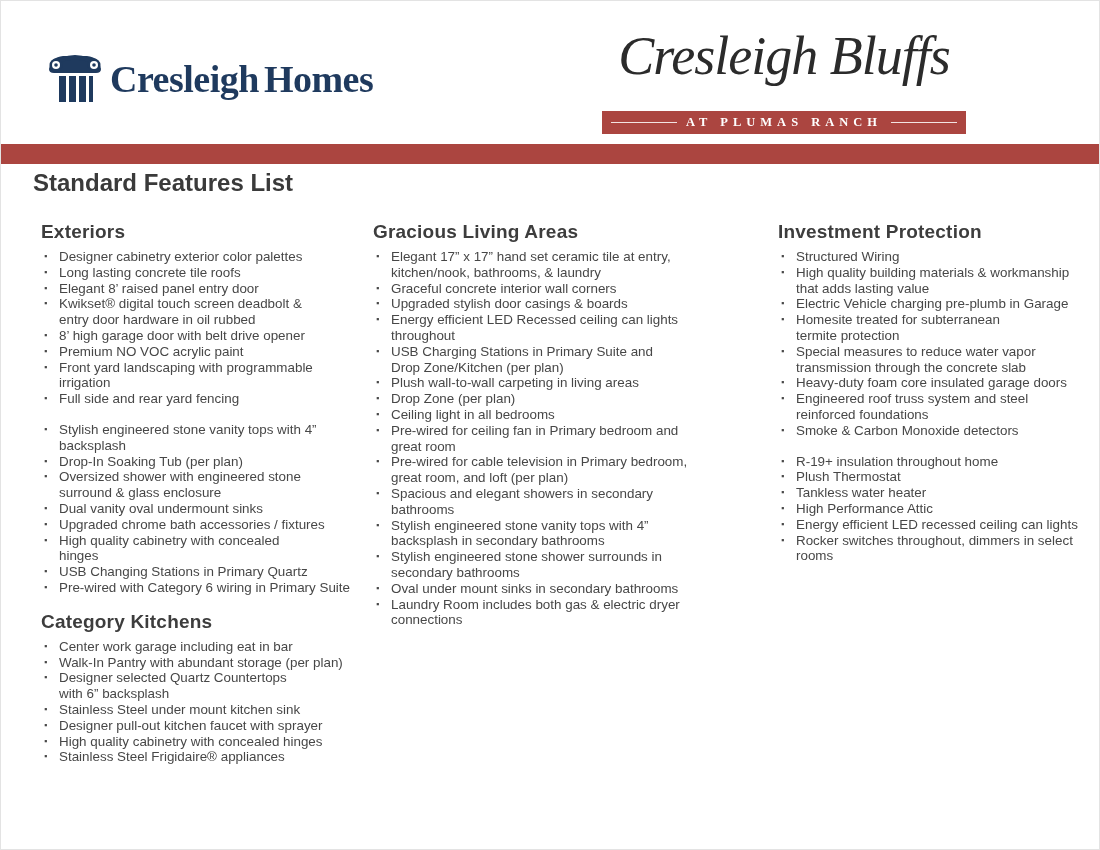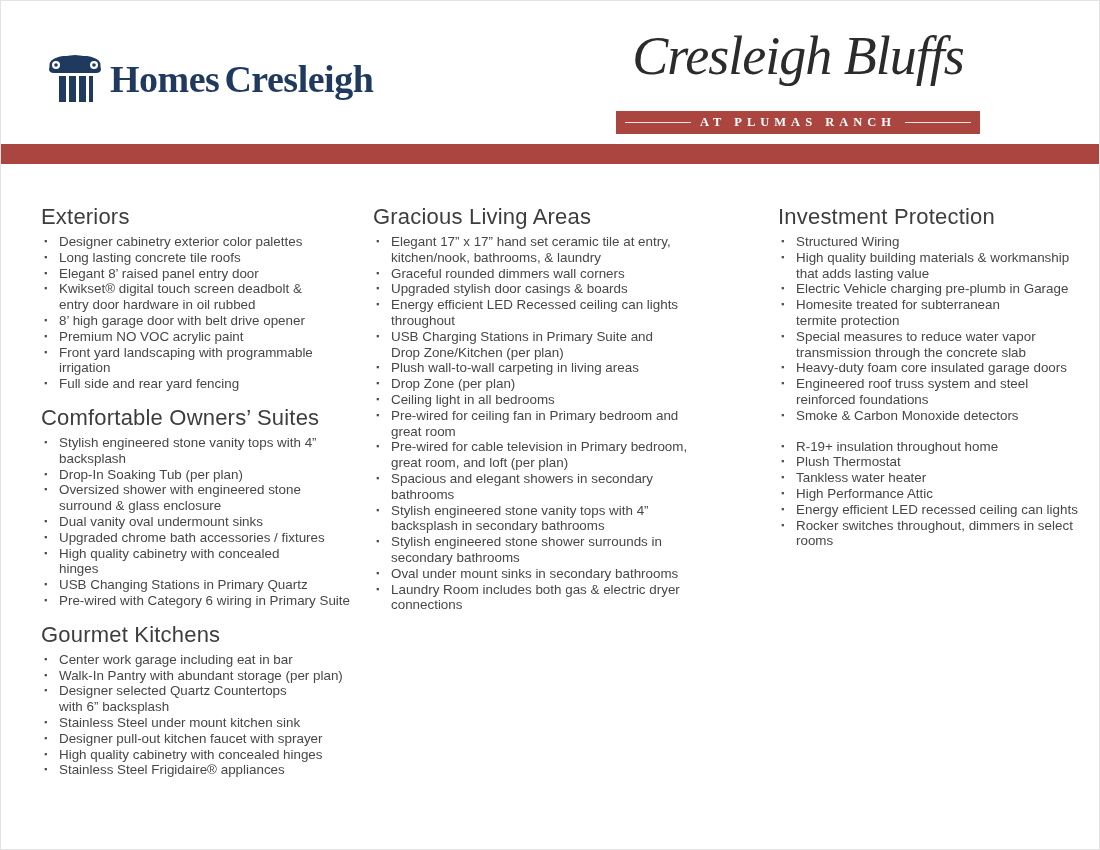--- a/index.html
+++ b/index.html
@@ -17,21 +17,21 @@
     position:absolute;left:46px;top:52px;
     display:flex;align-items:center;gap:7px;
   }
   .homes-logo .logotype{
     font-family:"Liberation Serif", serif;
     font-weight:700;font-size:38px;line-height:1;
     color:#1f3a5e;letter-spacing:-0.5px;
     display:flex;gap:5px;
   }
   .bluffs-logo{
-    position:absolute;left:607px;top:18px;width:380px;
+    position:absolute;left:593px;top:18px;width:380px;
     text-align:center;
   }
   .bluffs-script{
     font-family:"Liberation Serif", serif;
     font-style:italic;font-size:54px;line-height:1.4;
     color:#2b2b2b;white-space:nowrap;
     letter-spacing:-1px;
   }
   .bluffs-band{
     position:absolute;left:8px;top:92px;width:364px;height:23px;
@@ -55,22 +55,22 @@
     font-size:24px;font-weight:700;color:#3a3a3a;line-height:1.2;
   }
   
   .columns{position:absolute;left:0;top:205px;width:1100px;}
   .col{position:absolute;top:0;}
   .col-1{left:40px;width:330px;}
   .col-2{left:372px;width:352px;}
   .col-3{left:777px;width:316px;}
   .feature-section + .feature-section{margin-top:15px;}
   .section-heading{
-    margin:0 0 6px 0;
-    font-size:22px;font-weight:400;color:#3d3d3d;
+    margin:15px 0 6px 0;
+    font-size:19px;font-weight:700;color:#3d3d3d;
     letter-spacing:0.2px;line-height:22px;
   }
   .feature-list{list-style:none;margin:0;padding:0;}
   .feature-item{
     position:relative;padding-left:18px;
     font-size:13.4px;line-height:15.8px;color:#474747;
   }
   .bullet{
     position:absolute;left:3px;top:0;
     font-size:9px;color:#474747;
@@ -98,35 +98,36 @@
         <circle cx="47" cy="12" r="6.5" fill="#1f3a5e"></circle>
         <circle cx="47" cy="12" r="4" fill="#ffffff"></circle>
         <circle cx="47" cy="12" r="1.8" fill="#1f3a5e"></circle>
         <path d="M14 5 Q28 -1 42 5 L42 9 Q28 4 14 9 Z" fill="#1f3a5e"></path>
         <rect x="12" y="23" width="7" height="26" fill="#1f3a5e"></rect>
         <rect x="22" y="23" width="7" height="26" fill="#1f3a5e"></rect>
         <rect x="32" y="23" width="7" height="26" fill="#1f3a5e"></rect>
         <rect x="42" y="23" width="4" height="26" fill="#1f3a5e"></rect>
       </svg>
       <div class="logotype">
+        <span>Cresleigh</span>
         <span>Homes</span>
-        <span>Cresleigh</span>
       </div>
     </div>
 
     <div class="bluffs-logo">
       <div class="bluffs-script">Cresleigh Bluffs</div>
       <div class="bluffs-band" style="background: rgb(171, 69, 64);">
         <span class="bluffs-tagline">AT PLUMAS RANCH</span>
       </div>
     </div>
   </header>
 
   <div class="accent-bar" style="background: rgb(171, 69, 64);"></div>
 
+  <h1 class="page-title">Standard Features List</h1>
 
   <main class="columns">
     <div class="col col-1">
         <section class="feature-section">
           <h2 class="section-heading">Exteriors</h2>
           <ul class="feature-list">
             <li class="feature-item">
               <span class="bullet">▪</span>
               <span class="item-text">Designer cabinetry exterior color palettes</span>
             </li>
@@ -156,21 +157,20 @@
               <span class="item-text">Front yard landscaping with programmable
 irrigation</span>
             </li>
             <li class="feature-item">
               <span class="bullet">▪</span>
               <span class="item-text">Full side and rear yard fencing</span>
             </li>
           </ul>
         </section>
         <section class="feature-section">
-          <h2 class="section-heading">Comfortable Owners’ Suites</h2>
           <ul class="feature-list">
             <li class="feature-item">
               <span class="bullet">▪</span>
               <span class="item-text">Stylish engineered stone vanity tops with 4”
 backsplash</span>
             </li>
             <li class="feature-item">
               <span class="bullet">▪</span>
               <span class="item-text">Drop-In Soaking Tub (per plan)</span>
             </li>
@@ -196,21 +196,21 @@
               <span class="bullet">▪</span>
               <span class="item-text">USB Changing Stations in Primary Quartz</span>
             </li>
             <li class="feature-item">
               <span class="bullet">▪</span>
               <span class="item-text">Pre-wired with Category 6 wiring in Primary Suite</span>
             </li>
           </ul>
         </section>
         <section class="feature-section">
-          <h2 class="section-heading">Gourmet Kitchens</h2>
+          <h2 class="section-heading">Category Kitchens</h2>
           <ul class="feature-list">
             <li class="feature-item">
               <span class="bullet">▪</span>
               <span class="item-text">Center work garage including eat in bar</span>
             </li>
             <li class="feature-item">
               <span class="bullet">▪</span>
               <span class="item-text">Walk-In Pantry with abundant storage (per plan)</span>
             </li>
             <li class="feature-item">
@@ -241,21 +241,21 @@
         <section class="feature-section">
           <h2 class="section-heading">Gracious Living Areas</h2>
           <ul class="feature-list">
             <li class="feature-item">
               <span class="bullet">▪</span>
               <span class="item-text">Elegant 17” x 17” hand set ceramic tile at entry,
 kitchen/nook, bathrooms, &amp; laundry</span>
             </li>
             <li class="feature-item">
               <span class="bullet">▪</span>
-              <span class="item-text">Graceful rounded dimmers wall corners</span>
+              <span class="item-text">Graceful concrete interior wall corners</span>
             </li>
             <li class="feature-item">
               <span class="bullet">▪</span>
               <span class="item-text">Upgraded stylish door casings &amp; boards</span>
             </li>
             <li class="feature-item">
               <span class="bullet">▪</span>
               <span class="item-text">Energy efficient LED Recessed ceiling can lights
 throughout</span>
             </li>

